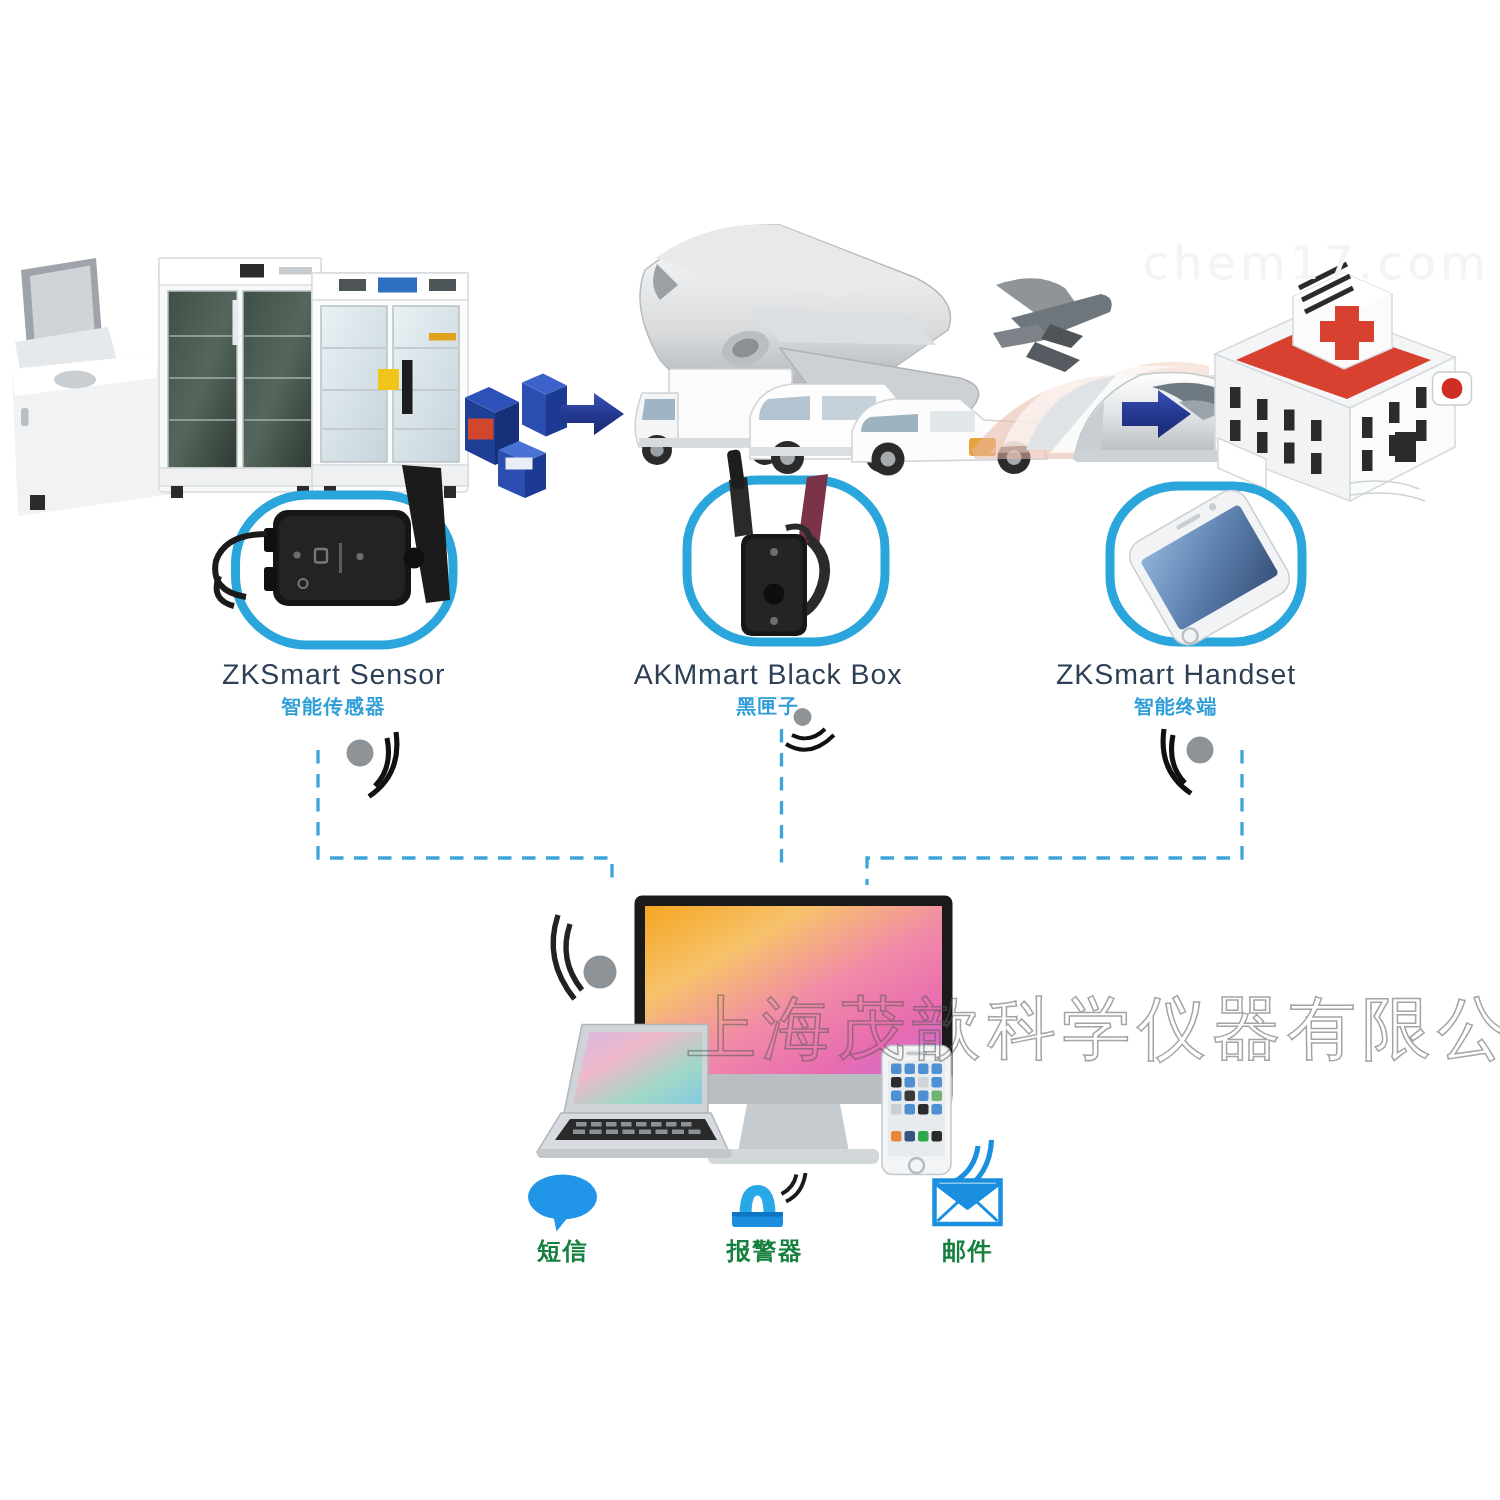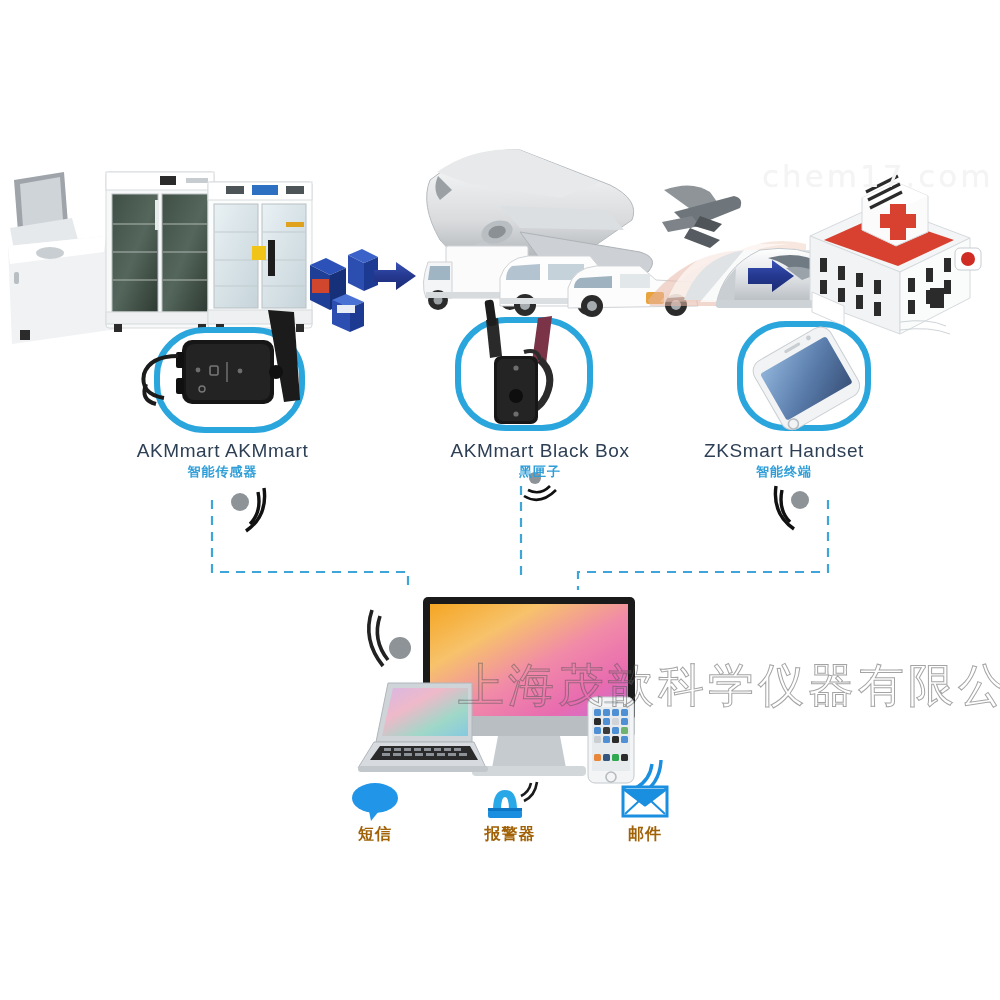--- a/index.html
+++ b/index.html
@@ -31,21 +31,21 @@
     font-size:13px;color:#2f9ed8;letter-spacing:1px;margin-top:3px;white-space:nowrap;
     font-family:"DejaVu Sans",sans-serif;font-weight:bold;
   }
 
   
   #channels{position:absolute;left:320px;top:780px;width:380px;height:70px;
             display:flex;justify-content:space-between;align-items:flex-start;}
   .channel{width:110px;text-align:center;position:relative;}
   .channel .glyph{height:42px;display:flex;align-items:center;justify-content:center;}
   .channel .cap{
-    font-size:16px;color:#a16207;font-weight:bold;margin-top:2px;
+    font-size:16px;color:#15803d;font-weight:bold;margin-top:2px;
     font-family:"DejaVu Sans",sans-serif;letter-spacing:1px;
   }
 
   svg{display:block;overflow:visible;}
 </style>
 </head>
 <body>
 
 <div id="stage">
 
@@ -464,25 +464,25 @@
       </g>
     </g>
 
   </svg>
 
   <div id="wm-chem">chem17.com</div>
 
   <div id="wm-company">上海茂歆科学仪器有限公司</div>
 
   <div class="node-label" style="left:120px;top:440px;width:205px;">
-    <div class="en">AKMmart AKMmart</div>
+    <div class="en">ZKSmart Sensor</div>
     <div class="cn">智能传感器</div>
   </div>
 
-  <div class="node-label" style="left:432px;top:440px;width:216px;">
+  <div class="node-label" style="left:404px;top:440px;width:216px;">
     <div class="en">AKMmart Black Box</div>
     <div class="cn">黑匣子</div>
   </div>
 
   <div class="node-label" style="left:676px;top:440px;width:216px;">
     <div class="en">ZKSmart Handset</div>
     <div class="cn">智能终端</div>
   </div>
 
   <div id="channels">

